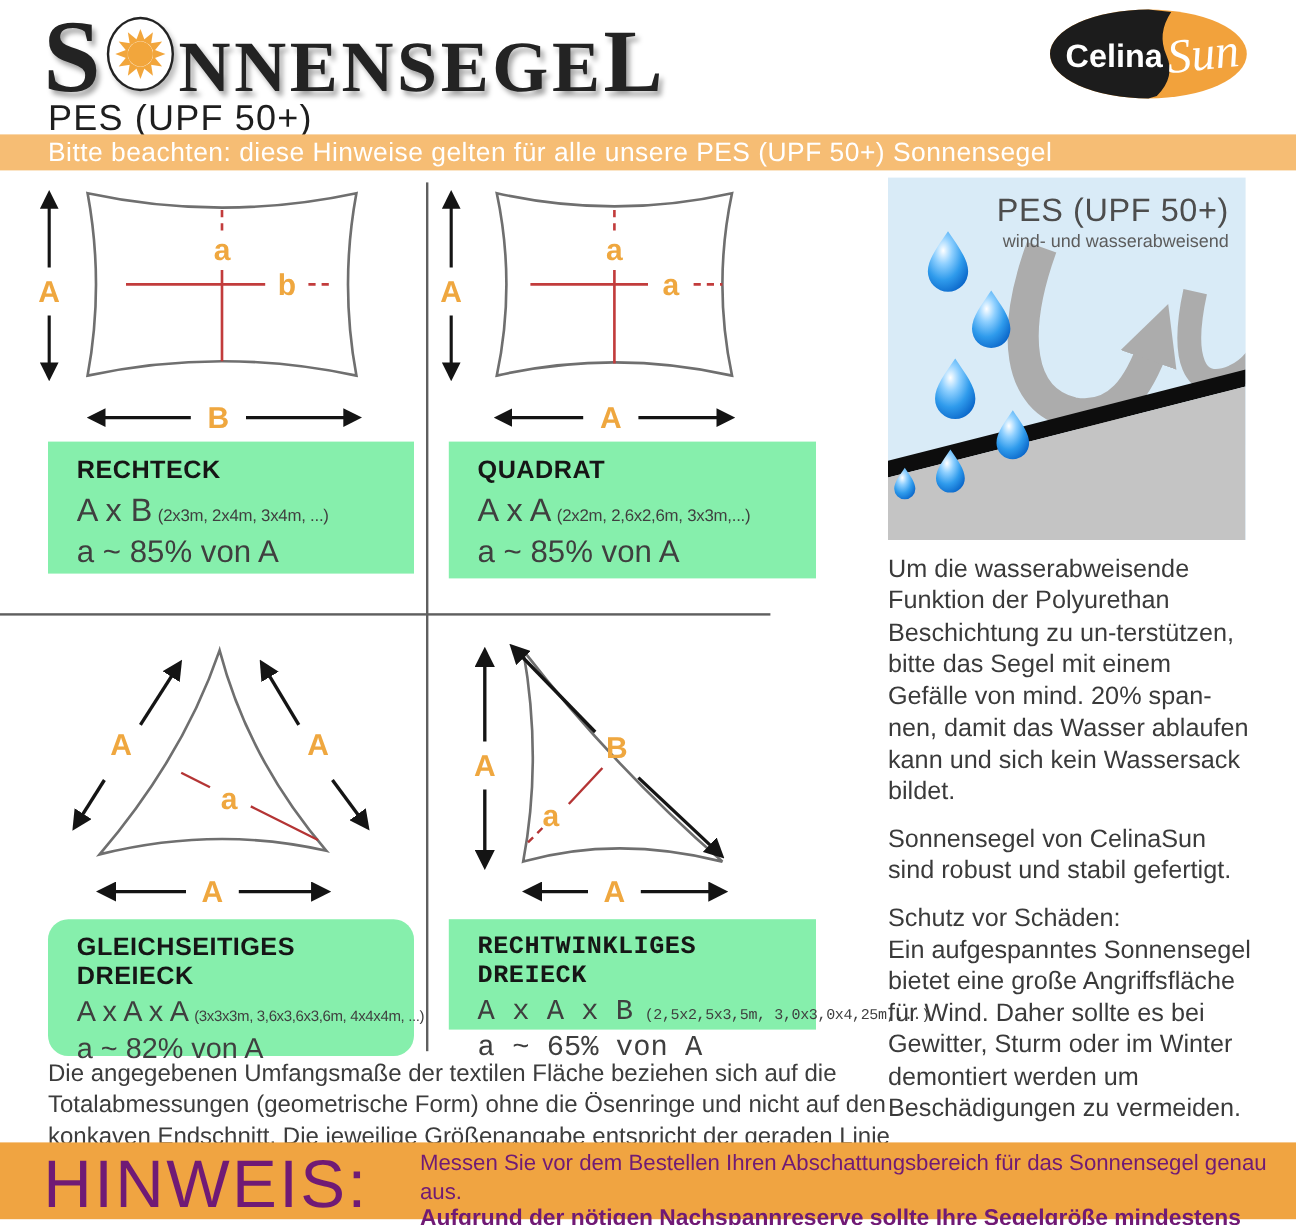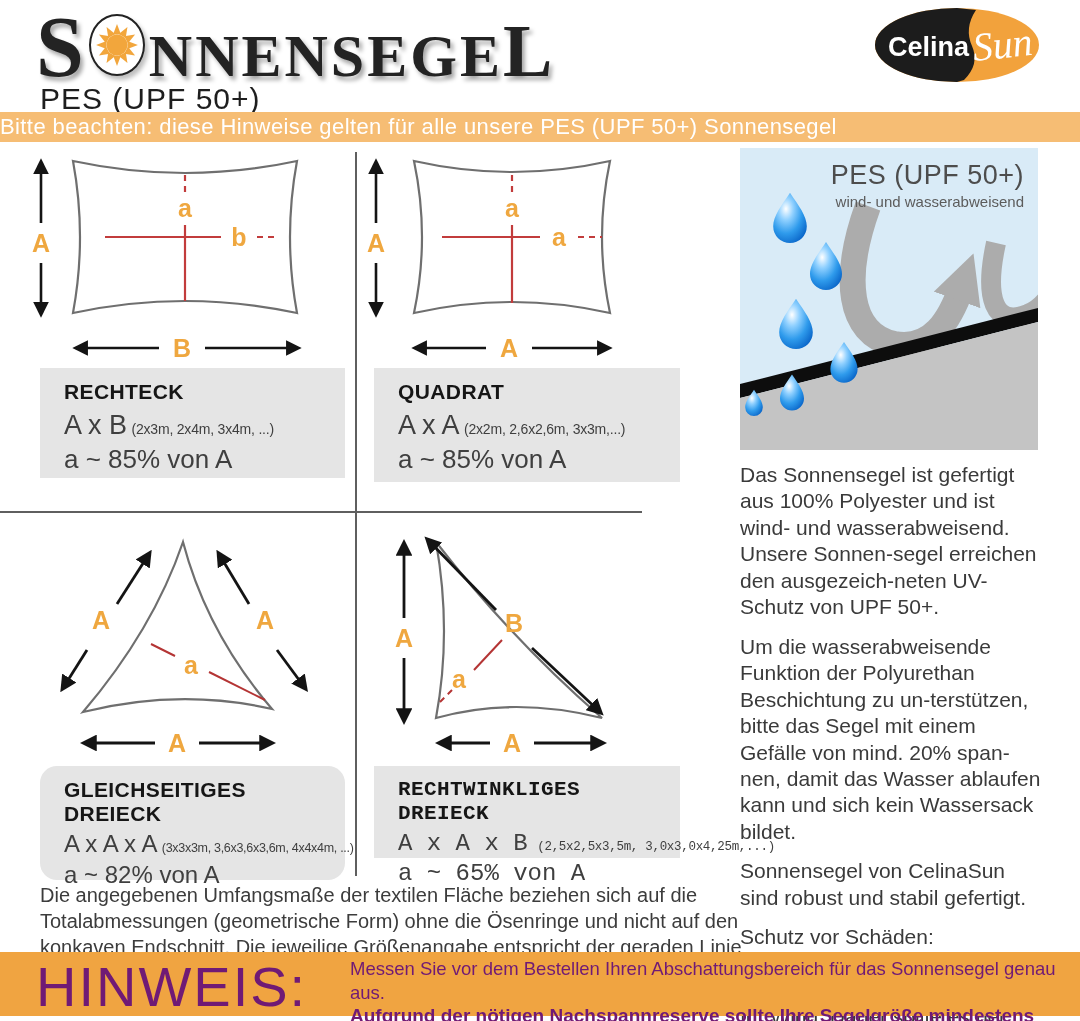--- a/index.html
+++ b/index.html
@@ -14,26 +14,26 @@
   .logo-first{font-size:86px;line-height:86px;}
   .logo-mid{font-size:60px;line-height:60px;}
   .logo-last{font-size:74px;line-height:74px;}
   .logo-o{display:inline-block;width:52px;height:58px;border:2.5px solid #232323;border-radius:50%;
           position:relative;vertical-align:baseline;margin:0 4px -4px 2px;background:#fff;box-shadow:3px 4px 4px rgba(0,0,0,0.25);}
   .logo-o svg{position:absolute;left:50%;top:50%;width:44px;height:44px;transform:translate(-50%,-50%);}
   .hdr-sub{font-size:30px;color:#1e1e1e;letter-spacing:1px;}
 
   
   .banner{left:0;top:112px;width:1080px;height:30px;background:#F6BD74;
-          color:#ffffff;font-size:22px;line-height:30px;box-sizing:border-box;letter-spacing:0.4px;}
+          color:#ffffff;font-size:22px;line-height:30px;padding-left:40px;box-sizing:border-box;letter-spacing:0.4px;}
 
   .divider{background:#5f5f5f;}
 
   
-  .gbox{background:#e5e5e5;box-sizing:border-box;padding:12px 8px 0 24px;color:#3f3f3f;}
+  .gbox{background:#86efac;box-sizing:border-box;padding:12px 8px 0 24px;color:#3f3f3f;}
   .gbox .btitle{font-size:21px;font-weight:bold;color:#161616;letter-spacing:0.4px;line-height:1.15;}
   .gbox .bformula{margin-top:6px;white-space:nowrap;}
   .gbox .bformula .big{font-size:27px;}
   .gbox .bformula .small{font-size:14px;letter-spacing:-0.2px;}
   .gbox .bformula .smaller{font-size:12.5px;letter-spacing:-0.3px;}
   .gbox .bformula .big23{font-size:24px;}
   .gbox .bline{font-size:26px;margin-top:3px;}
 
   
   .dlab{font-family:"Liberation Sans",sans-serif;font-weight:bold;font-size:25px;fill:#EFA73F;}
@@ -240,21 +240,20 @@
         <use href="#dropShape" transform="translate(104,216) scale(0.85)"></use>
         <use href="#dropShape" transform="translate(52,246) scale(0.75)"></use>
         <use href="#dropShape" transform="translate(14,256) scale(0.55)"></use>
       </g>
     </svg>
     <div class="pes-title">PES (UPF 50+)</div>
     <div class="pes-sub">wind- und wasserabweisend</div>
   </div>
 
   <div class="abs rcol">
-    <p>Das Sonnensegel ist gefertigt aus 100% Polyester und ist wind- und wasserabweisend. Unsere Sonnen-segel erreichen den ausgezeich-neten UV-Schutz von UPF 50+.</p>
     <p>Um die wasserabweisende Funktion der Polyurethan Beschichtung zu un-terstützen, bitte das Segel mit einem Gefälle von mind. 20% span-nen, damit das Wasser ablaufen kann und sich kein Wassersack bildet.</p>
     <p>Sonnensegel von CelinaSun sind robust und stabil gefertigt.</p>
     <p style="margin-bottom:0;">Schutz vor Schäden:</p>
     <p>Ein aufgespanntes Sonnensegel bietet eine große Angriffsfläche für Wind. Daher sollte es bei Gewitter, Sturm oder im Winter demontiert werden um Beschädigungen zu vermeiden.</p>
   </div>
 
   <div class="abs footnote">Die angegebenen Umfangsmaße der textilen Fläche beziehen sich auf die Totalabmessungen (geometrische Form) ohne die Ösenringe und nicht auf den konkaven Endschnitt. Die jeweilige Größenangabe entspricht der geraden Linie von Stoffanfangs- zu Stoffendpunkt.</div>
 
   <div class="abs footer">
     <div class="fw-label">HINWEIS:</div>

